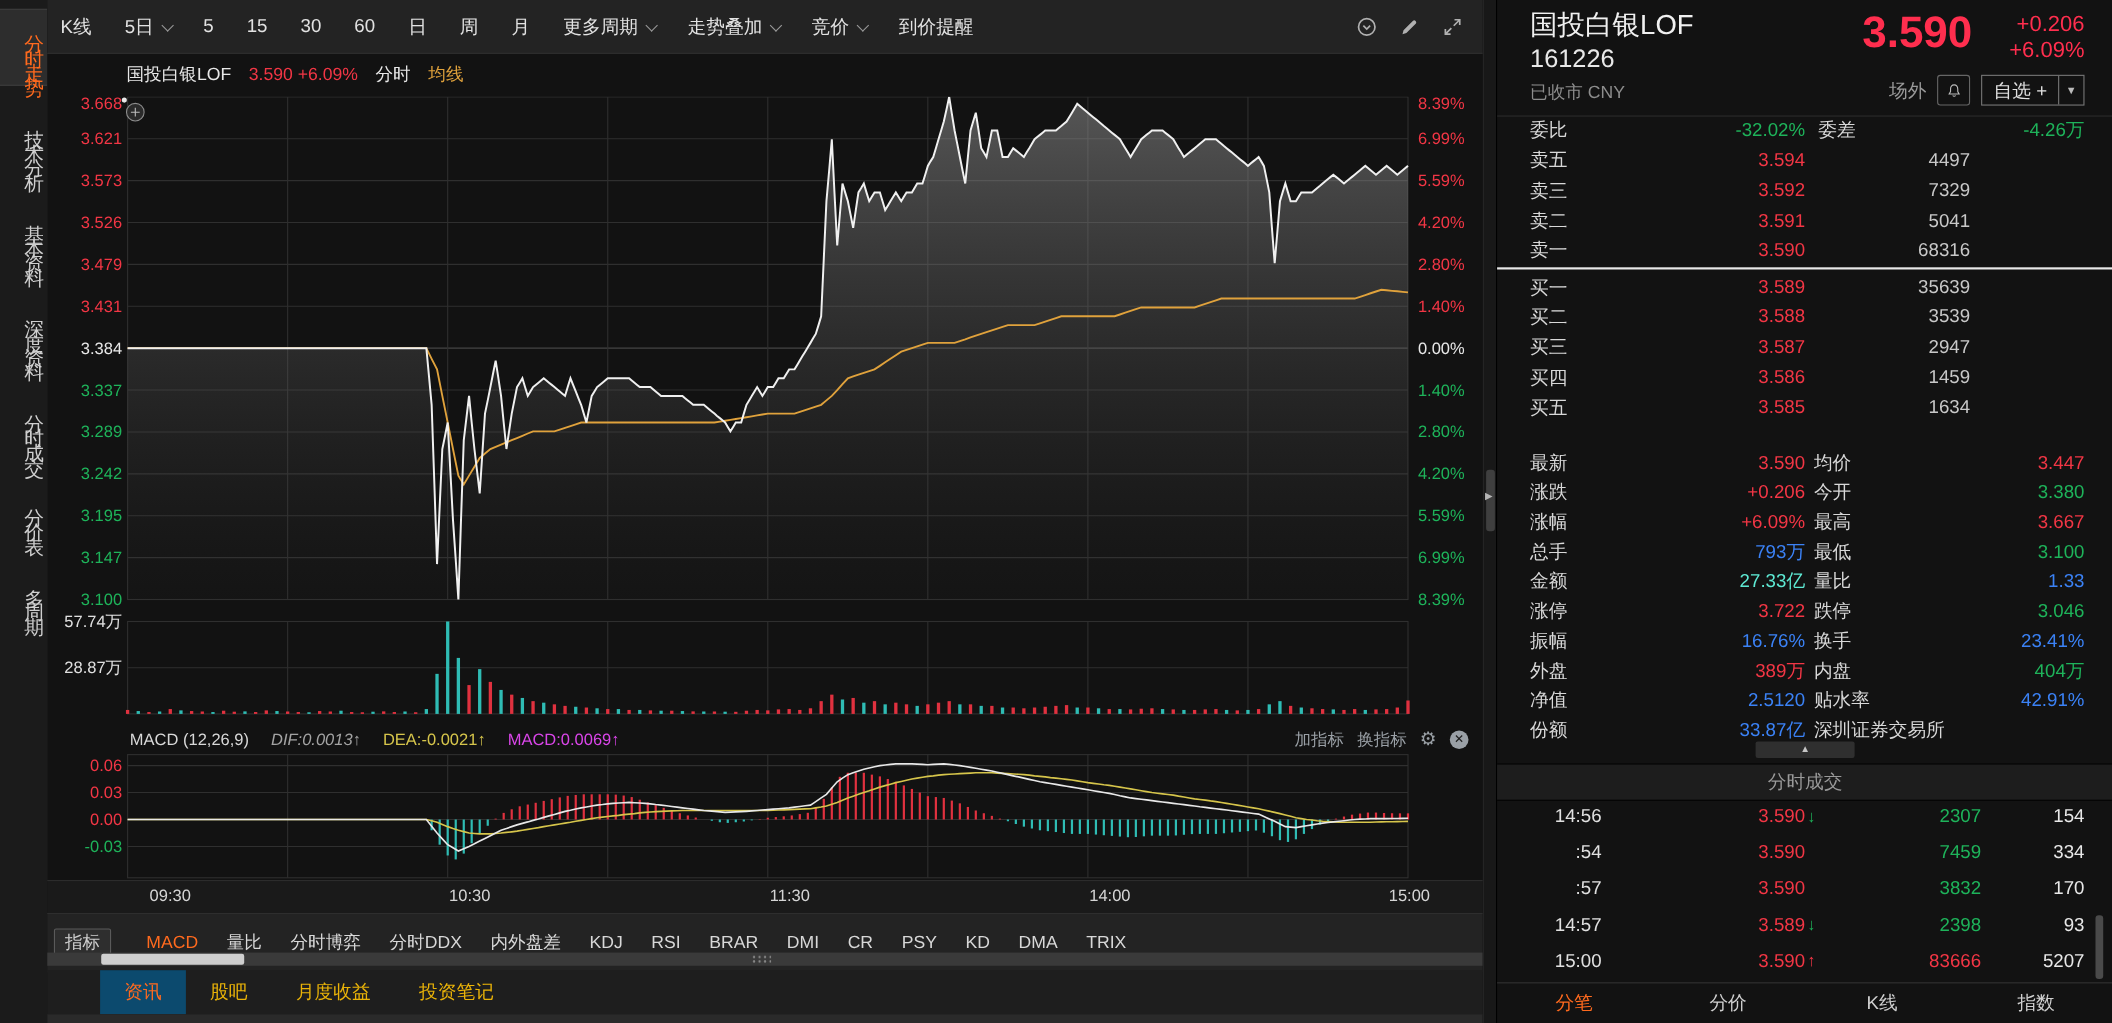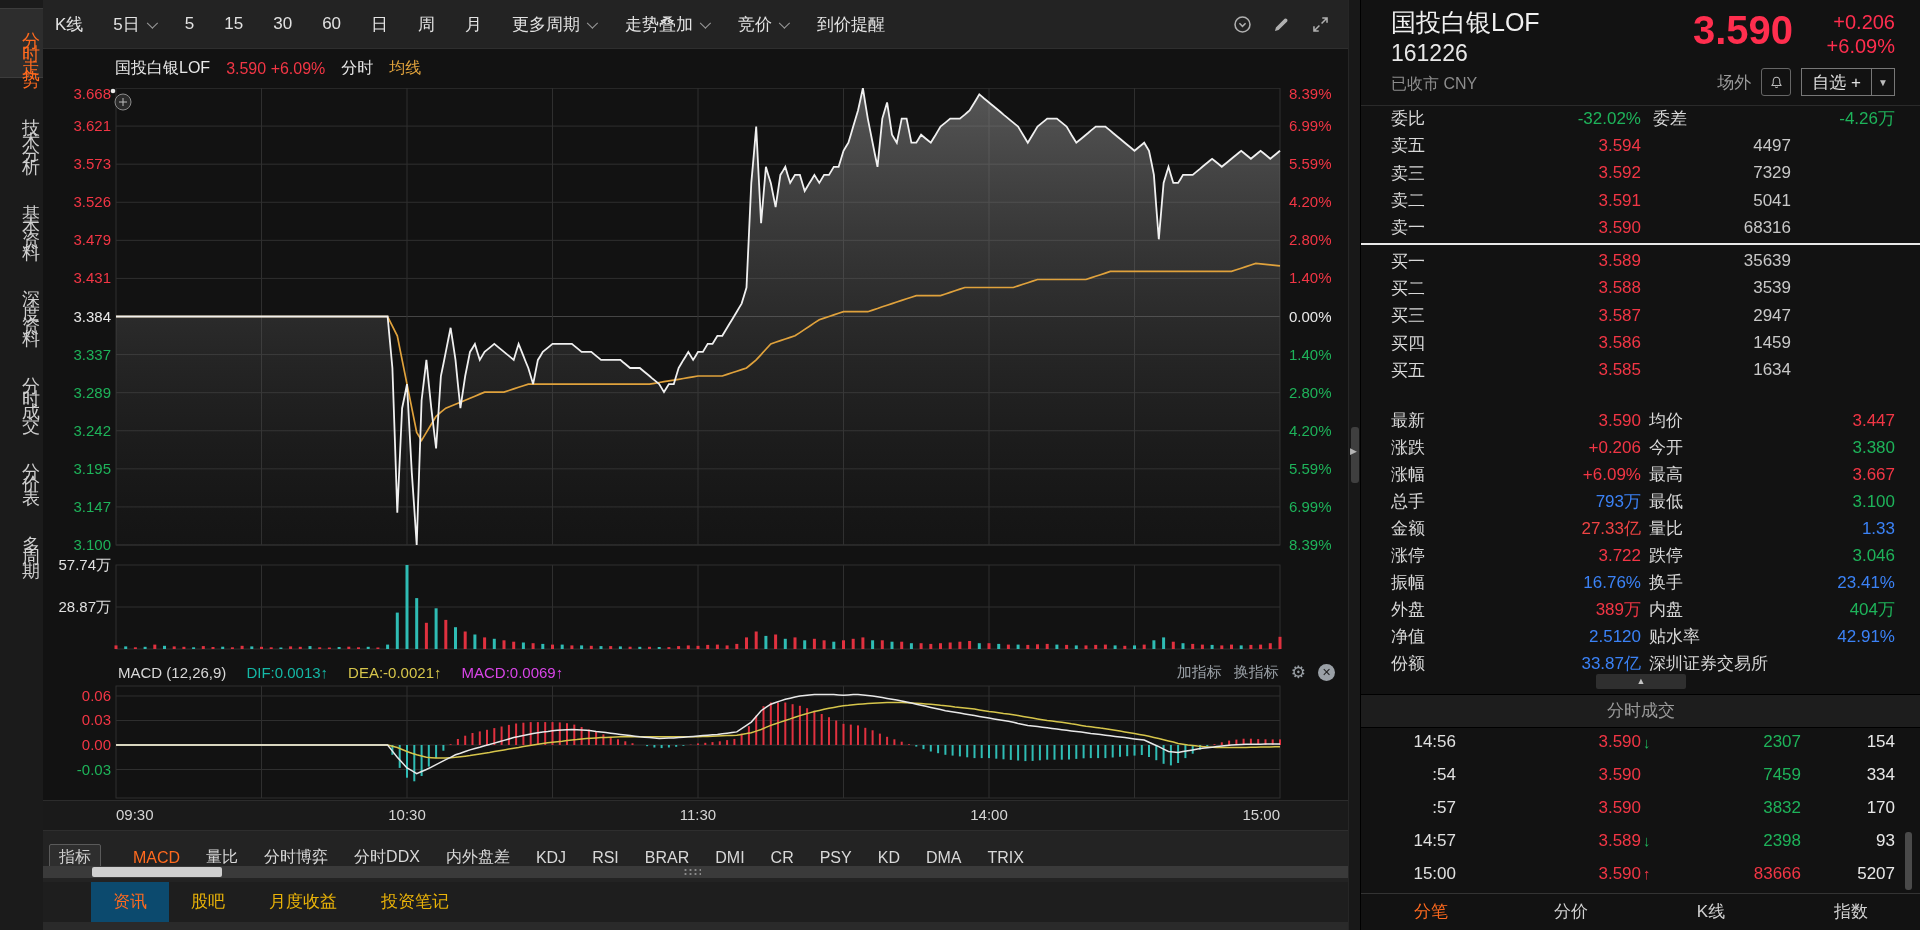--- a/index.html
+++ b/index.html
@@ -22,27 +22,27 @@
   #tb-icons svg{display:block;cursor:pointer;}
   
   #chart-region{left:0;top:49px;width:1305px;height:781px;}
   #chart-header{left:72px;top:0;height:39px;display:flex;align-items:center;gap:16px;font-size:16px;}
   #chart-header .nm{color:#e8e8e8;}
   #chart-header .pr{color:#f23645;}
   #chart-header .mode{color:#e8e8e8;}
   #chart-header .ma{color:#e0a23c;}
   #plot{left:0;top:39px;}
   #macd-header{left:75px;top:609px;width:1217px;height:28px;display:flex;align-items:center;gap:20px;font-size:15px;color:#d8d8d8;}
-  #macd-header .dif{color:#14b8a6;} #macd-header .dea{color:#d6c54b;} #macd-header .mcd{color:#d945e8;}
+  #macd-header .dif{color:#a3a3a3;font-style:italic;} #macd-header .dea{color:#d6c54b;} #macd-header .mcd{color:#d945e8;}
   #macd-header .ctrls{margin-left:auto;display:flex;align-items:center;gap:12px;color:#9aa0a6;font-size:15px;}
   .gear-ico{color:#9aa0a6;font-size:17px;cursor:pointer;}
   .close-ico{width:17px;height:17px;border-radius:50%;background:#9aa0a6;color:#1c1c1c;font-size:11px;line-height:17px;
     text-align:center;font-weight:bold;cursor:pointer;}
   #time-axis{left:0;top:751px;width:1305px;height:30px;background:#1a1a1a;border-top:1px solid #2c2c2c;font-size:15px;color:#d5d5d5;}
-  #time-axis span{position:absolute;top:5px;}
+  #time-axis span{position:absolute;top:5px;margin-left:20px;}
   
   #ind-bar{left:0;top:830px;width:1305px;height:54px;background:#232323;border-top:1px solid #2e2e2e;
     display:flex;align-items:center;padding-left:6px;box-sizing:border-box;font-size:16px;gap:12px;}
   #ind-btn{border:1px solid #5a5a5a;background:#2e2e2e;color:#cfcfcf;padding:2px 9px;border-radius:2px;margin-right:20px;cursor:pointer;}
   .ind-tab{color:#d8d8d8;margin-right:26px;cursor:pointer;white-space:nowrap;}
   .ind-tab.active{color:#ff6a1e;}
   
   #splitter{left:0;top:866px;width:1305px;height:12px;background:#3a3a3a;}
   #splitter .thumb{position:absolute;left:49px;top:1px;width:130px;height:10px;background:#cfcfcf;border-radius:2px;}
   .grip{position:absolute;left:640px;top:2px;width:18px;height:8px;
@@ -95,21 +95,21 @@
   .tr-time{position:absolute;left:20px;width:75px;text-align:right;color:#e0e0e0;}
   .tr-price{position:absolute;left:170px;width:110px;text-align:right;}
   .tr-arrow{position:absolute;left:282px;font-size:15px;}
   .tr-vol{position:absolute;left:330px;width:110px;text-align:right;}
   .tr-count{position:absolute;right:26px;color:#e8e8e8;}
   #qp-scroll{left:544px;top:832px;width:7px;height:58px;background:#4a4a4a;border-radius:3px;}
   #qp-tabs{left:0;top:893px;width:560px;height:37px;border-top:1px solid #333;display:flex;}
   .qp-tab{flex:1;text-align:center;font-size:17px;color:#d0d0d0;line-height:36px;cursor:pointer;}
   .qp-tab.active{color:#ff6a1e;}
   
-  .c-red{color:#f23645;} .c-green{color:#1eb35a;} .c-cyan{color:#ef4444;} .c-white{color:#3b82f6;}
+  .c-red{color:#f23645;} .c-green{color:#1eb35a;} .c-cyan{color:#5eead4;} .c-white{color:#3b82f6;}
 </style>
 </head>
 <body>
 
 <aside id="sidebar" class="abs">
     <div class="sb-item active">分时走势</div>
     <div class="sb-item">技术分析</div>
     <div class="sb-item">基本资料</div>
     <div class="sb-item">深度资料</div>
     <div class="sb-item">分时成交</div>

